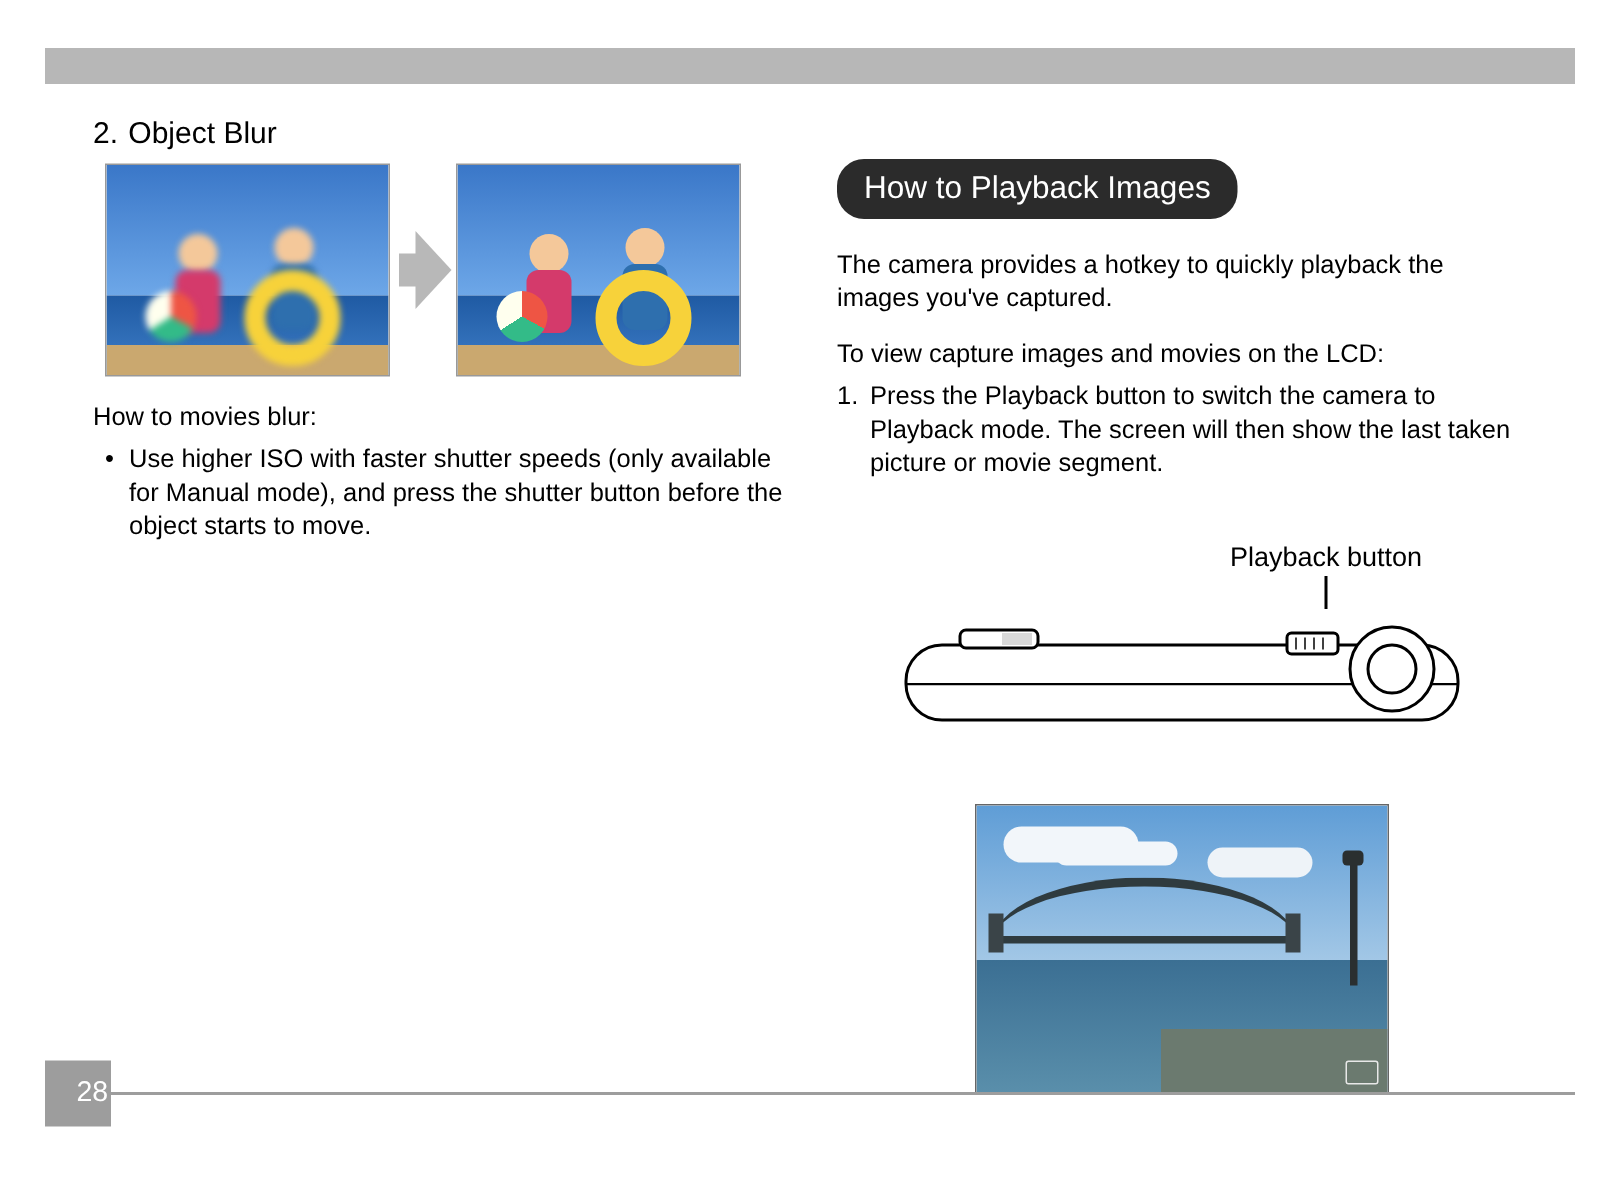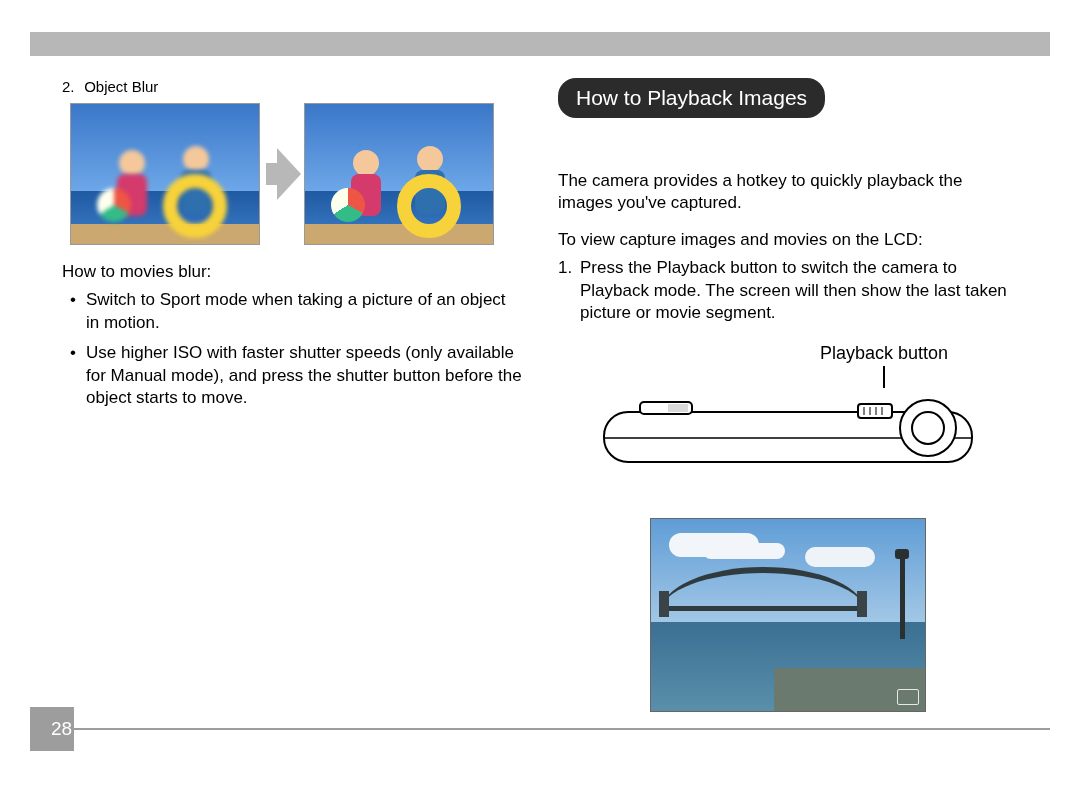--- a/index.html
+++ b/index.html
@@ -21,21 +21,21 @@
   .page {
     position: absolute;
     top: 78px; left: 62px; right: 62px; bottom: 55px;
     display: flex;
     gap: 36px;
   }
   .col { flex: 1; }
   .col-left { flex: 1; position: relative; }
   .col-right { flex: 1; position: relative; }
 
-  .num-item { font-size: 15px; margin-bottom: 6px; }
+  .num-item { font-size: 20px; margin-bottom: 6px; }
   .num-item .n { display:inline-block; width: 18px; }
 
   .photo-row {
     display: flex; align-items: center; gap: 6px;
     margin: 8px 0 16px 8px;
   }
   .photo {
     width: 190px; height: 142px;
     border: 1px solid #999;
     position: relative;
@@ -57,41 +57,42 @@
     width: 0; height: 0;
     border-top: 26px solid transparent;
     border-bottom: 26px solid transparent;
     border-left: 24px solid #b8b8b8;
     margin: 0 -3px;
     align-self: center;
   }
   .arrow-stem { width:14px; height:22px; background:#b8b8b8; }
   .arrow-wrap { display:flex; align-items:center; }
 
-  p.body { font-size: 17px; line-height: 1.32; margin-bottom: 14px; margin-top: 32px; }
+  p.body { font-size: 17px; line-height: 1.32; margin-bottom: 14px; }
   p.lead { font-size: 17px; line-height: 1.32; margin-bottom: 6px; }
   ul.bullets { list-style: none; padding-left: 24px; }
   ul.bullets li { position:relative; font-size:17px; line-height:1.32; margin-bottom:8px; }
   ul.bullets li::before { content:"•"; position:absolute; left:-16px; top:0; }
 
   .pill-header {
     background: #2b2b2b;
     color: #fff;
     font-size: 21px;
     padding: 8px 18px;
     border-radius: 18px;
     display: inline-block;
     margin-bottom: 20px;
+    margin-top: 28px;
   }
 
   ol.steps { list-style:none; padding-left: 22px; }
   ol.steps li { position:relative; font-size:17px; line-height:1.32; }
   ol.steps li .sn { position:absolute; left:-22px; }
 
-  .diagram-wrap { position: relative; margin-top: 18px; }
+  .diagram-wrap { position: relative; margin-top: 40px; }
   .callout-label { font-size: 18px; text-align:center; position:relative; left:96px; }
   .callout-line {
     width: 2px; height: 22px; background:#000; margin: 2px auto 0;
     position:relative; left:96px;
   }
   svg.camera { display:block; margin: 0 auto; }
 
   .bridge-photo {
     width: 276px; height: 194px;
     border: 1px solid #666;
@@ -169,21 +170,20 @@
         <div class="kid kid2"></div>
           <div class="kid2b"></div>
         <div class="ring"></div>
           <div class="ball"></div>
       </div>
     </div>
 
 
     <p class="lead">How to movies blur:</p>
     <ul class="bullets">
-      <li>Switch to Sport mode when taking a picture of an object in motion.</li>
       <li>Use higher ISO with faster shutter speeds (only available for Manual mode), and press the shutter button before the object starts to move.</li>
     </ul>
   </div>
 
   <div class="col col-right">
     <div class="pill-header">How to Playback Images</div>
 
     <p class="body">The camera provides a hotkey to quickly playback the images you've captured.</p>
     <p class="lead">To view capture images and movies on the LCD:</p>
     <ol class="steps">

